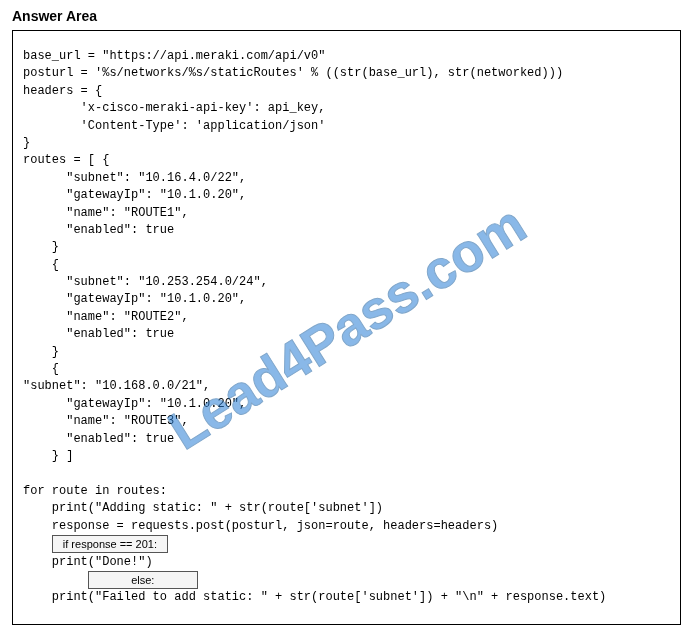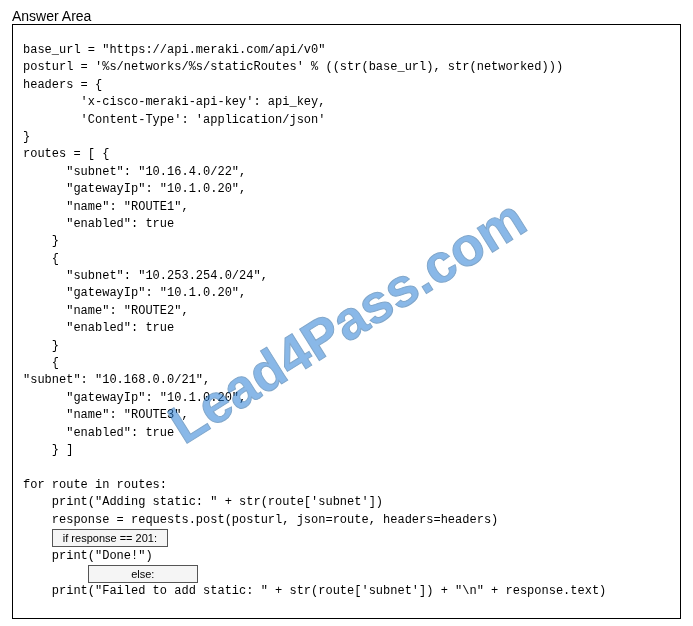--- a/index.html
+++ b/index.html
@@ -9,22 +9,23 @@
     }
     body {
       font-family: Arial, sans-serif;
       width: 693px;
       height: 626px;
       padding: 8px 12px;
       background: #fff;
       position: relative;
     }
     .title {
-      font-weight: normal;
+      font-weight: bold;
       font-size: 14px;
+      margin-bottom: 6px;
     }
     .code-box {
       border: 1px solid #000;
       padding: 17px 10px;
       font-family: "Courier New", monospace;
       font-size: 12px;
       line-height: 1.45;
       white-space: pre;
       position: relative;
       overflow: hidden;

